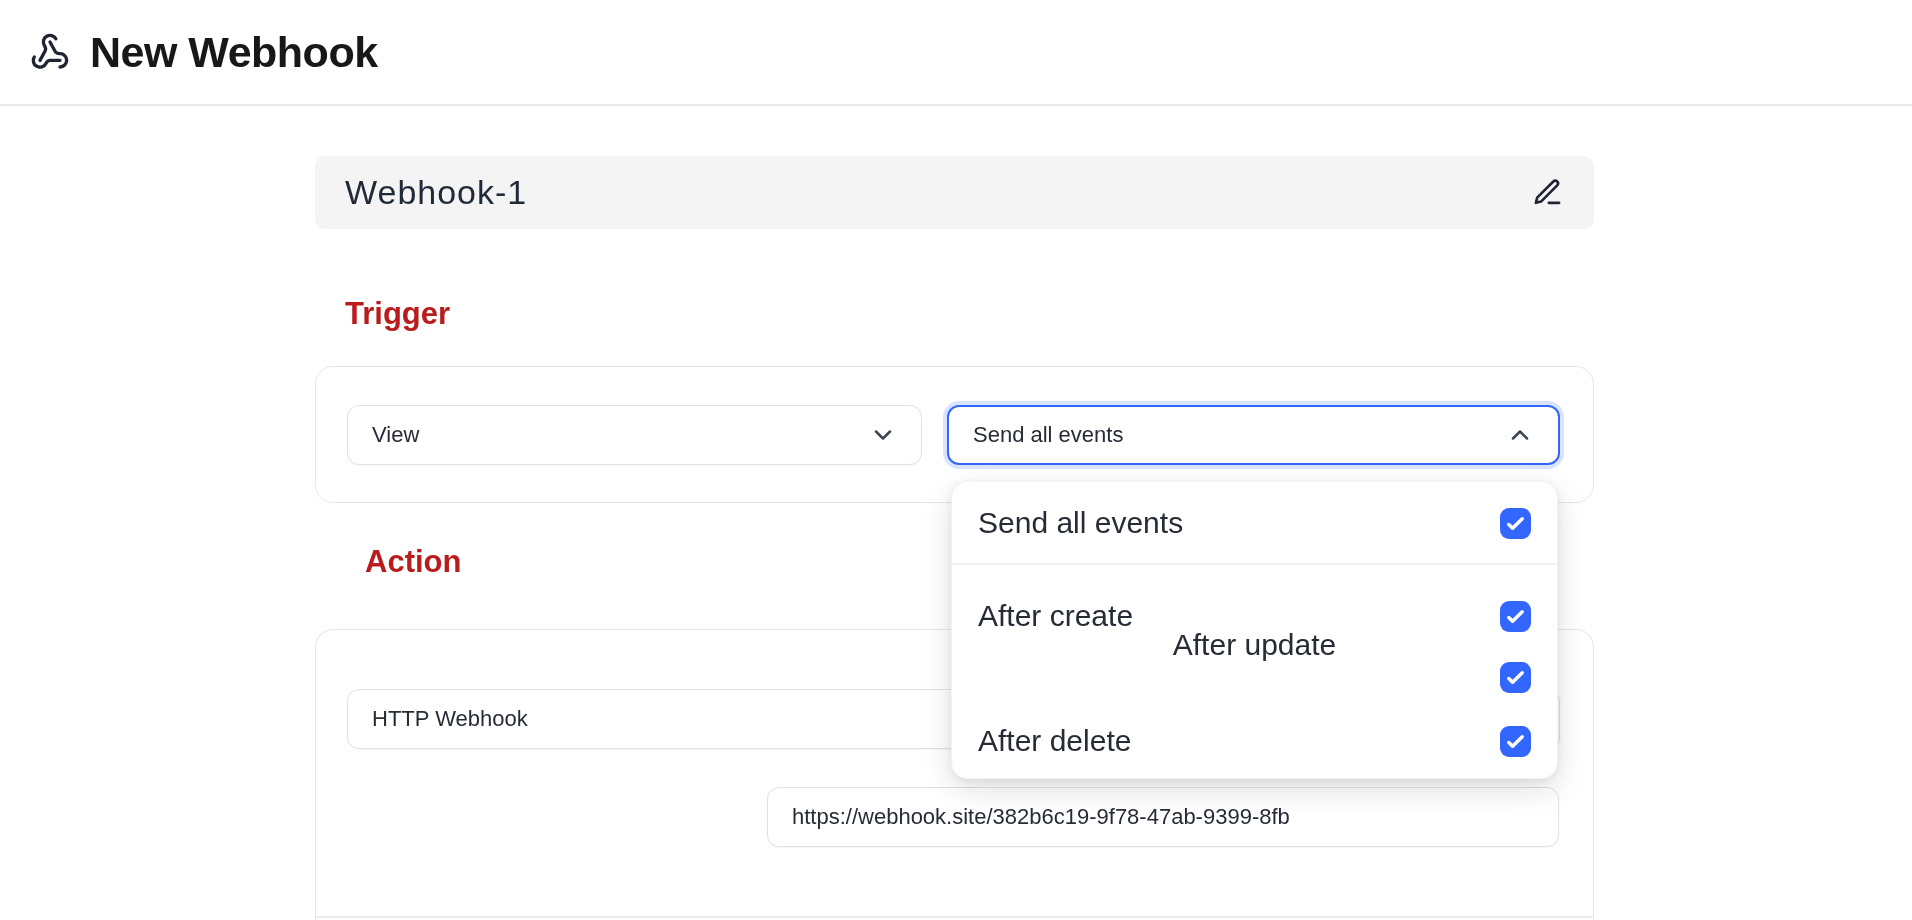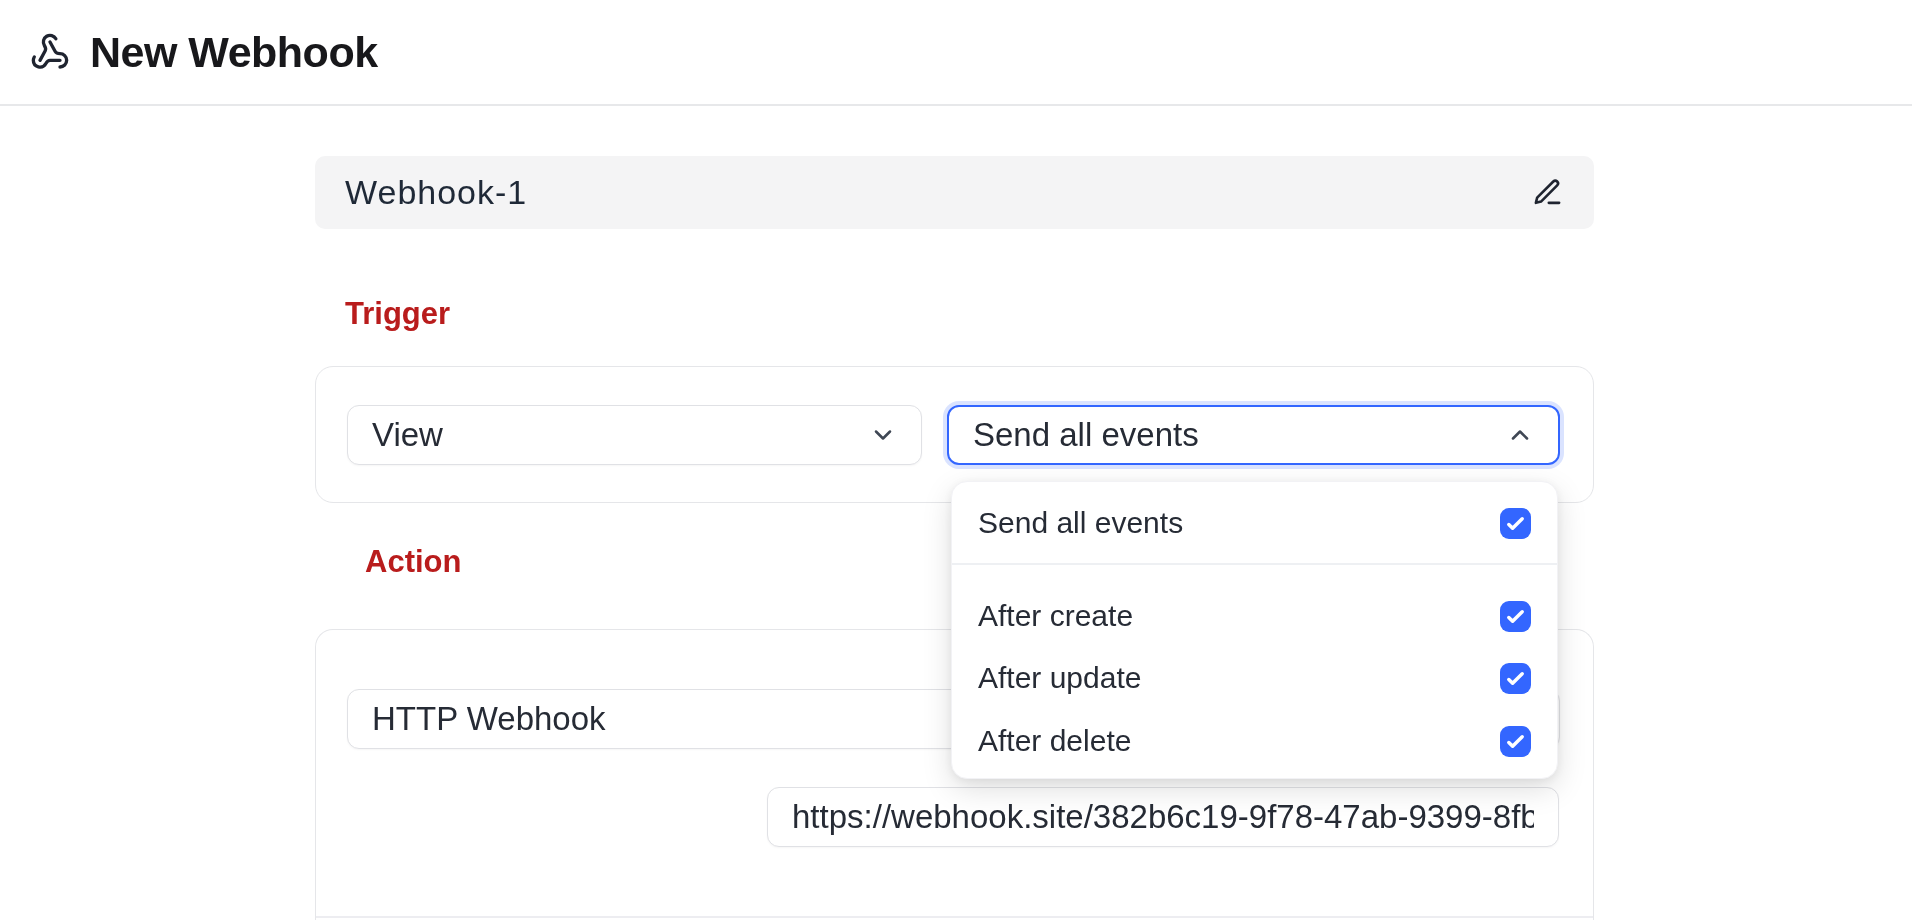--- a/index.html
+++ b/index.html
@@ -104,21 +104,21 @@
   .select, .text-input {
     position: absolute;
     height: 60px;
     box-sizing: border-box;
     background: #ffffff;
     border: 1.5px solid #e0e1e5;
     border-radius: 12px;
     display: flex;
     align-items: center;
     padding: 0 24px;
-    font-size: 33px;
+    font-size: 22px;
     color: #262b35;
     box-shadow: 0 1px 2px rgba(0,0,0,0.04);
     cursor: pointer;
   }
   .select span { white-space: nowrap; }
   .chev {
     margin-left: auto;
     width: 28px; height: 28px;
     color: #3f4754;
     flex: 0 0 auto;
@@ -168,21 +168,21 @@
     display: flex;
     align-items: center;
     padding: 0 26px;
     box-sizing: border-box;
     font-size: 30px;
     color: #262b35;
     cursor: pointer;
   }
   .mi-0 { top: 11px; }
   .mi-1 { top: 104px; gap: 24px; }
-  .mi-2 { top: 166px; }
+  .mi-2 { top: 146px; flex-direction: column; }
   .mi-3 { top: 229px; }
   .menu-divider {
     position: absolute;
     left: 0; right: 0; top: 81px;
     height: 1.5px;
     background: #eef0f3;
   }
   .checkbox {
     margin-left: auto;
     width: 31px; height: 31px;

